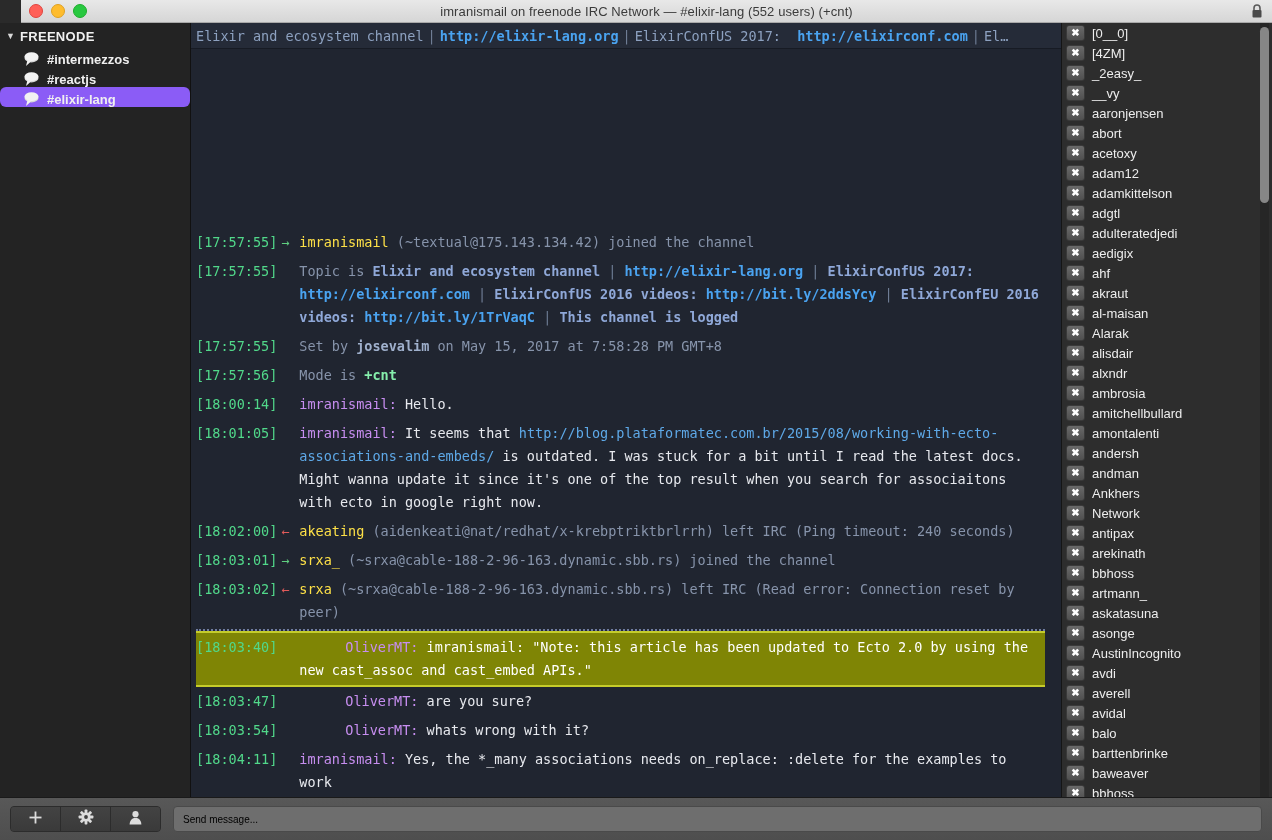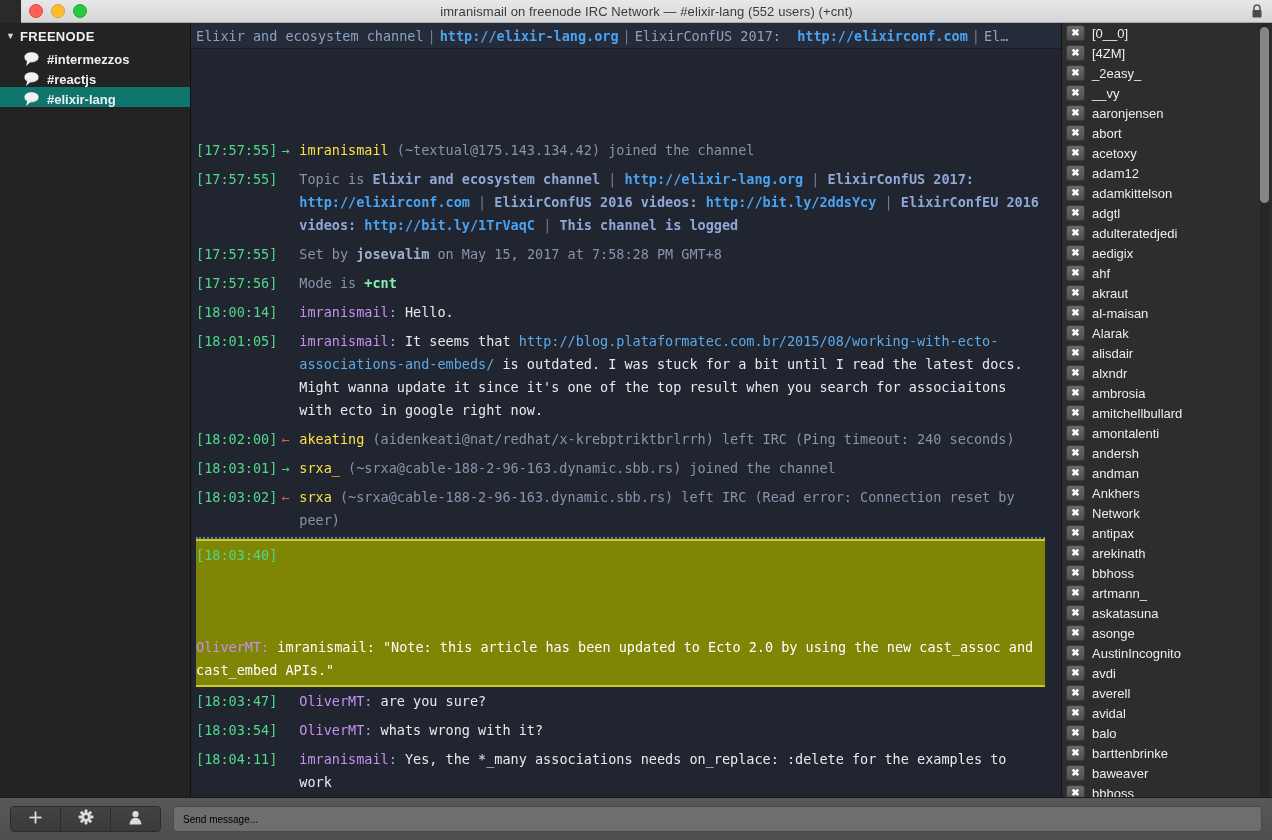--- a/index.html
+++ b/index.html
@@ -100,21 +100,22 @@
   .chan-row {
     display: flex;
     align-items: flex-end;
     height: 20px;
     padding-left: 22px;
     color: #f0f0f0;
     font-size: 13px;
     font-weight: bold;
   }
   .chan-row.selected {
-    background: #0f766e;
+    background: #8b5cf6;
+    border-radius: 6px;
   }
   .chan-icon {
     width: 19px; height: 15px;
     margin-right: 6px;
     flex: 0 0 19px;
   }
 
   
   .chat-col {
     flex: 1 1 auto;
@@ -172,39 +173,38 @@
   .arrow.join { color: #5fcf80; }
   .arrow.part { color: #e05a5a; }
   .line .txt {
     flex: 1 1 auto;
     word-wrap: break-word;
     white-space: pre-wrap;
     min-width: 0;
   }
 
   .nick-self   { color: #c78ef0; }
-  .nick-other  { color: #c78ef0; }
+  .nick-other  { color: #c78ef0; margin-left: 46px; }
   .nick-b      { color: #fde047; font-weight: normal; text-align: right; }
   .c-body      { color: #e7e9ee; margin-top: 40px; }
   .c-dim       { color: #8794ab; }
   .c-dim-b     { color: #9fb0cc; font-weight: bold; }
   .c-topic-b   { color: #8fa8d8; font-weight: bold; }
   .c-link      { color: #4aa3f0; font-weight: bold; }
   .c-link-plain{ color: #5ea9e8; }
   .c-sep       { color: #6f7d95; }
   .c-mode      { color: #86efac; font-weight: bold; }
 
   .unread-marker {
     height: 0;
     border-top: 2px dotted #6f7ba0;
     margin: 2px 0 0 0;
   }
   .highlight {
     background: #7f8505;
-    flex-direction: column;
   }
   .highlight .ts { color: #51d88a; }
   .highlight .c-body { color: #ffffff; }
   .highlight .nick-other { color: #c78ef0; }
   .hl-border-top    { height: 2px; background: #c5cc2a; }
   .hl-border-bottom { height: 2px; background: #c5cc2a; }
 
   .chat-scrollbar {
     position: absolute;
     right: 2px; top: 2px; bottom: 2px;

